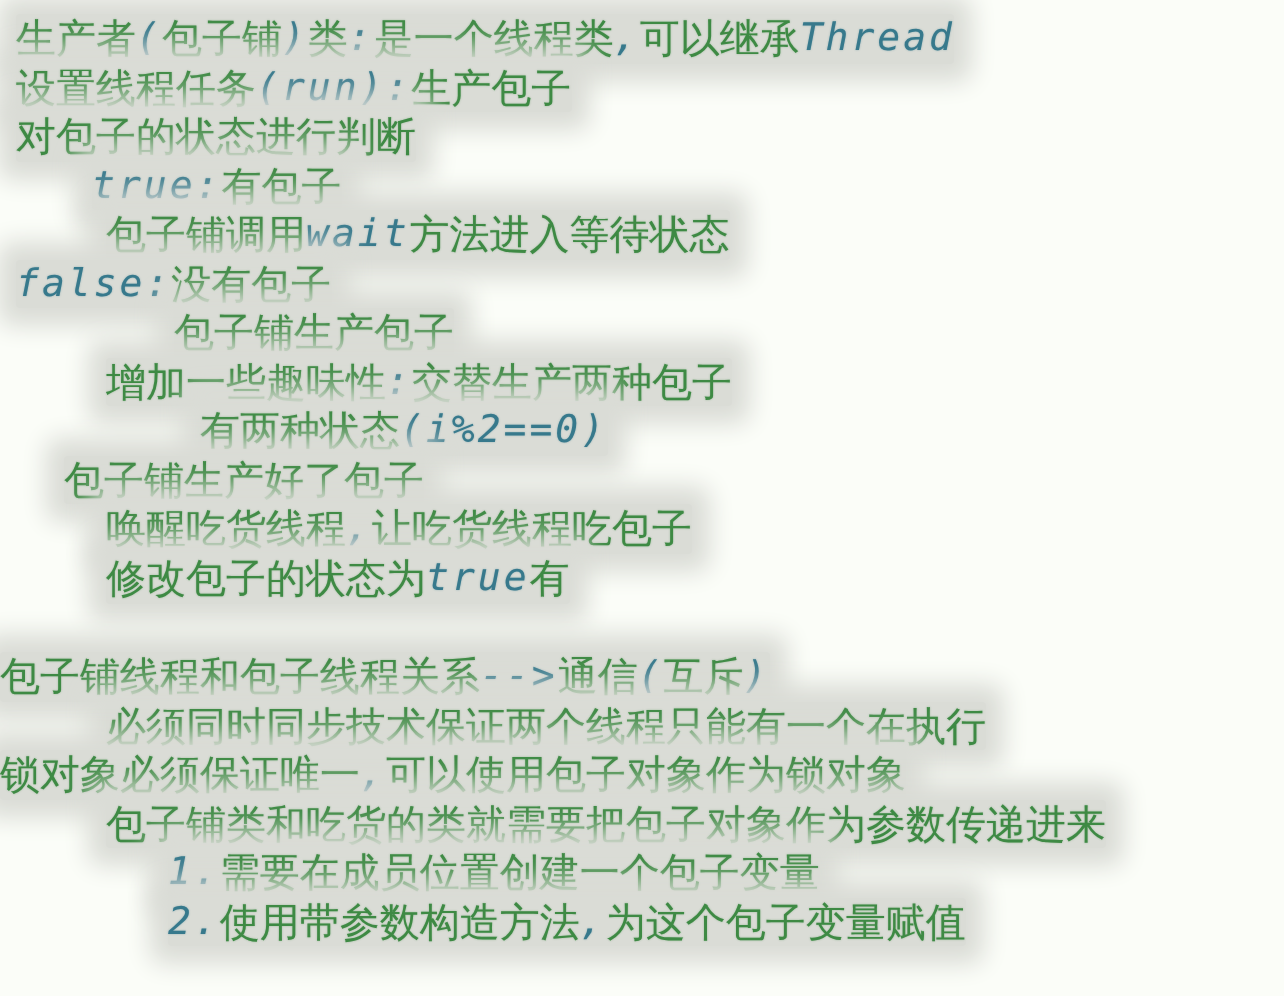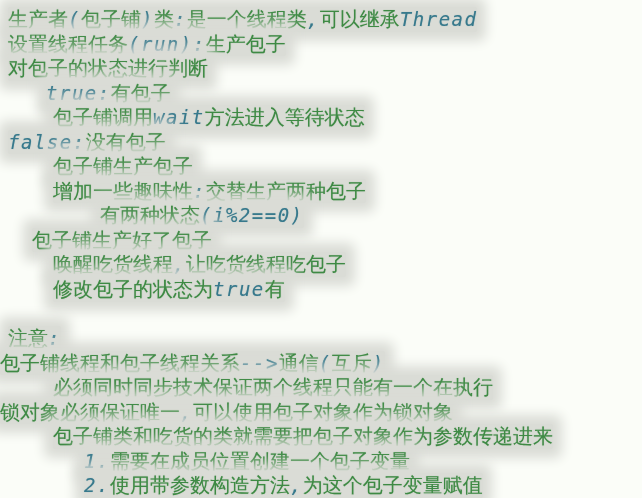--- a/index.html
+++ b/index.html
@@ -59,27 +59,26 @@
 </head>
 <body>
 
 <div id="notes-document">
     <div class="note-line" style="padding-left: 8px;"><span class="line-halo"><span class="seg seg-cjk">生产者</span><span class="seg seg-lat">(</span><span class="seg seg-cjk">包子铺</span><span class="seg seg-lat">)</span><span class="seg seg-cjk">类</span><span class="seg seg-lat">:</span><span class="seg seg-cjk">是一个线程类</span><span class="seg seg-lat">,</span><span class="seg seg-cjk">可以继承</span><span class="seg seg-lat">Thread</span></span></div>
     <div class="note-line" style="padding-left: 8px;"><span class="line-halo"><span class="seg seg-cjk">设置线程任务</span><span class="seg seg-lat">(run):</span><span class="seg seg-cjk">生产包子</span></span></div>
     <div class="note-line" style="padding-left: 8px;"><span class="line-halo"><span class="seg seg-cjk">对包子的状态进行判断</span></span></div>
     <div class="note-line" style="padding-left: 8px; margin-left: 38px;"><span class="line-halo"><span class="seg seg-lat">true:</span><span class="seg seg-cjk">有包子</span></span></div>
     <div class="note-line" style="padding-left: 53px;"><span class="line-halo"><span class="seg seg-cjk">包子铺调用</span><span class="seg seg-lat">wait</span><span class="seg seg-cjk">方法进入等待状态</span></span></div>
     <div class="note-line" style="padding-left: 8px;"><span class="line-halo"><span class="seg seg-lat">false:</span><span class="seg seg-cjk">没有包子</span></span></div>
-    <div class="note-line" style="padding-left: 53px;"><span class="line-halo"><span class="seg seg-cjk">包子铺生产包子</span></span></div>
+    <div class="note-line" style="padding-left: 53px; margin-left: 34px;"><span class="line-halo"><span class="seg seg-cjk">包子铺生产包子</span></span></div>
     <div class="note-line" style="padding-left: 53px;"><span class="line-halo"><span class="seg seg-cjk">增加一些趣味性</span><span class="seg seg-lat">:</span><span class="seg seg-cjk">交替生产两种包子</span></span></div>
     <div class="note-line" style="padding-left: 100px;"><span class="line-halo"><span class="seg seg-cjk">有两种状态</span><span class="seg seg-lat">(i%2==0)</span></span></div>
     <div class="note-line" style="padding-left: 32px;"><span class="line-halo"><span class="seg seg-cjk">包子铺生产好了包子</span></span></div>
     <div class="note-line" style="padding-left: 53px;"><span class="line-halo"><span class="seg seg-cjk">唤醒吃货线程</span><span class="seg seg-lat">,</span><span class="seg seg-cjk">让吃货线程吃包子</span></span></div>
     <div class="note-line" style="padding-left: 53px;"><span class="line-halo"><span class="seg seg-cjk">修改包子的状态为</span><span class="seg seg-lat">true</span><span class="seg seg-cjk">有</span></span></div>
     <div class="note-line" style="padding-left: 8px;"></div>
-    <div class="note-line" style="padding-left: 8px;"><span class="line-halo"><span class="seg seg-cjk">注意</span><span class="seg seg-lat">:</span></span></div>
     <div class="note-line" style=""><span class="line-halo"><span class="seg seg-cjk">包子铺线程和包子线程关系</span><span class="seg seg-lat">--&gt;</span><span class="seg seg-cjk">通信</span><span class="seg seg-lat">(</span><span class="seg seg-cjk">互斥</span><span class="seg seg-lat">)</span></span></div>
     <div class="note-line" style="padding-left: 53px;"><span class="line-halo"><span class="seg seg-cjk">必须同时同步技术保证两个线程只能有一个在执行</span></span></div>
     <div class="note-line" style=""><span class="line-halo"><span class="seg seg-cjk">锁对象必须保证唯一</span><span class="seg seg-lat">,</span><span class="seg seg-cjk">可以使用包子对象作为锁对象</span></span></div>
     <div class="note-line" style="padding-left: 53px;"><span class="line-halo"><span class="seg seg-cjk">包子铺类和吃货的类就需要把包子对象作为参数传递进来</span></span></div>
     <div class="note-line" style="padding-left: 84px;"><span class="line-halo"><span class="seg seg-lat">1.</span><span class="seg seg-cjk">需要在成员位置创建一个包子变量</span></span></div>
     <div class="note-line" style="padding-left: 84px;"><span class="line-halo"><span class="seg seg-lat">2.</span><span class="seg seg-cjk">使用带参数构造方法</span><span class="seg seg-lat">,</span><span class="seg seg-cjk">为这个包子变量赋值</span></span></div>
   </div>
 
 </body></html>

